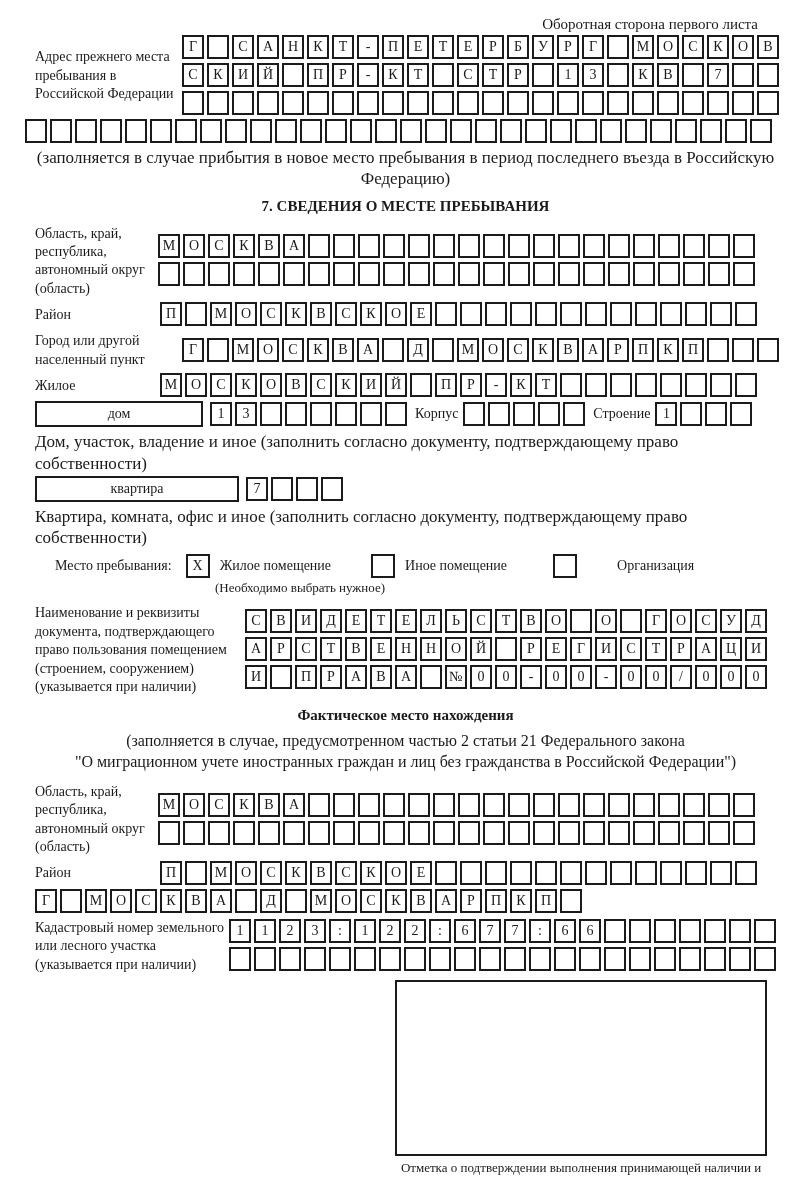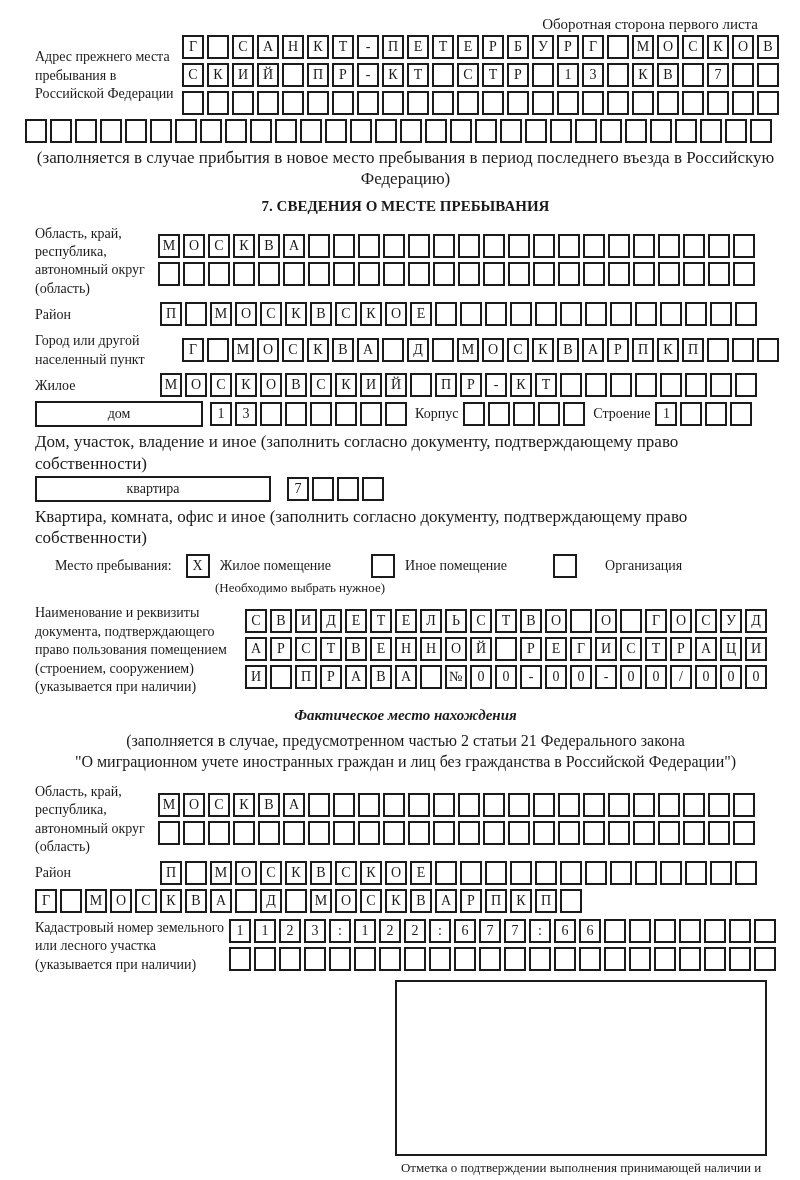--- a/index.html
+++ b/index.html
@@ -30,31 +30,31 @@
   .note { font-size:17px; line-height:1.25; }
   .center { text-align:center; }
   .sec-title { text-align:center; font-weight:bold; font-size:15px; margin:8px 0 8px 0; }
 
   .inline-row { display:flex; align-items:center; margin-bottom:4px; }
   .namedbox {
     border:2px solid #1b1b1b; height:26px; display:flex; align-items:center;
     justify-content:center; font-size:14px; flex:0 0 auto;
   }
   .nb-dom { width:168px; margin-right:7px; }
-  .nb-kv  { width:236px; margin-right:16px; }
+  .nb-kv  { width:204px; margin-right:7px; }
   .small-gap { margin-left:8px; margin-right:5px; font-size:14px; }
 
   .stay-row { display:flex; align-items:center; margin:6px 0 2px 0; font-size:14px; }
   .cb {
     width:24px; height:24px; border:2px solid #1b1b1b; display:inline-flex;
     align-items:center; justify-content:center; font-size:14px; flex:0 0 auto;
   }
   .stay-note { margin:2px 0 6px 180px; width:280px; font-size:13px; }
 
-  .act-title { text-align:center; font-weight:bold; font-size:15px; margin:10px 0 6px 0;font-style:italic; }
+  .act-title { text-align:center; font-weight:bold; font-size:15px; margin:10px 0 6px 0; }
   .act-note { text-align:center; font-size:16px; line-height:1.35; margin-bottom:8px; }
 
   .stamp-wrap { margin-top:6px; margin-left:360px; }
   .stamp-box { width:372px; height:176px; border:2px solid #1b1b1b; }
   .stamp-caption { width:414px; margin-left:-21px; text-align:center; font-size:13px; line-height:1.3; margin-top:4px; }
 
   .mb2{margin-bottom:2px;} .mb6{margin-bottom:6px;}
 </style>
 </head>
 <body>
@@ -371,21 +371,21 @@
   </div>
   <div class="note mb2">Квартира, комната, офис и иное (заполнить согласно документу, подтверждающему право собственности)</div>
 
   <div class="stay-row">
     <span style="margin-right:14px;margin-left:20px;">Место пребывания:</span>
     <span class="cb">X</span>
     <span style="margin:0 40px 0 10px;">Жилое помещение</span>
     <span class="cb"></span>
     <span style="margin:0 46px 0 10px;">Иное помещение</span>
     <span class="cb"></span>
-    <span style="margin-left:28px;">Организация</span>
+    <span style="margin-left:40px;">Организация</span>
   </div>
   <div class="stay-note">(Необходимо выбрать нужное)</div>
 
   <div class="field">
     <div class="lbl w210">Наименование и реквизиты документа, подтверждающего право пользования помещением (строением, сооружением) (указывается при наличии)</div>
     <div class="rows">
       <div class="cells">
           <span class="cell">С</span>
           <span class="cell">В</span>
           <span class="cell">И</span>

